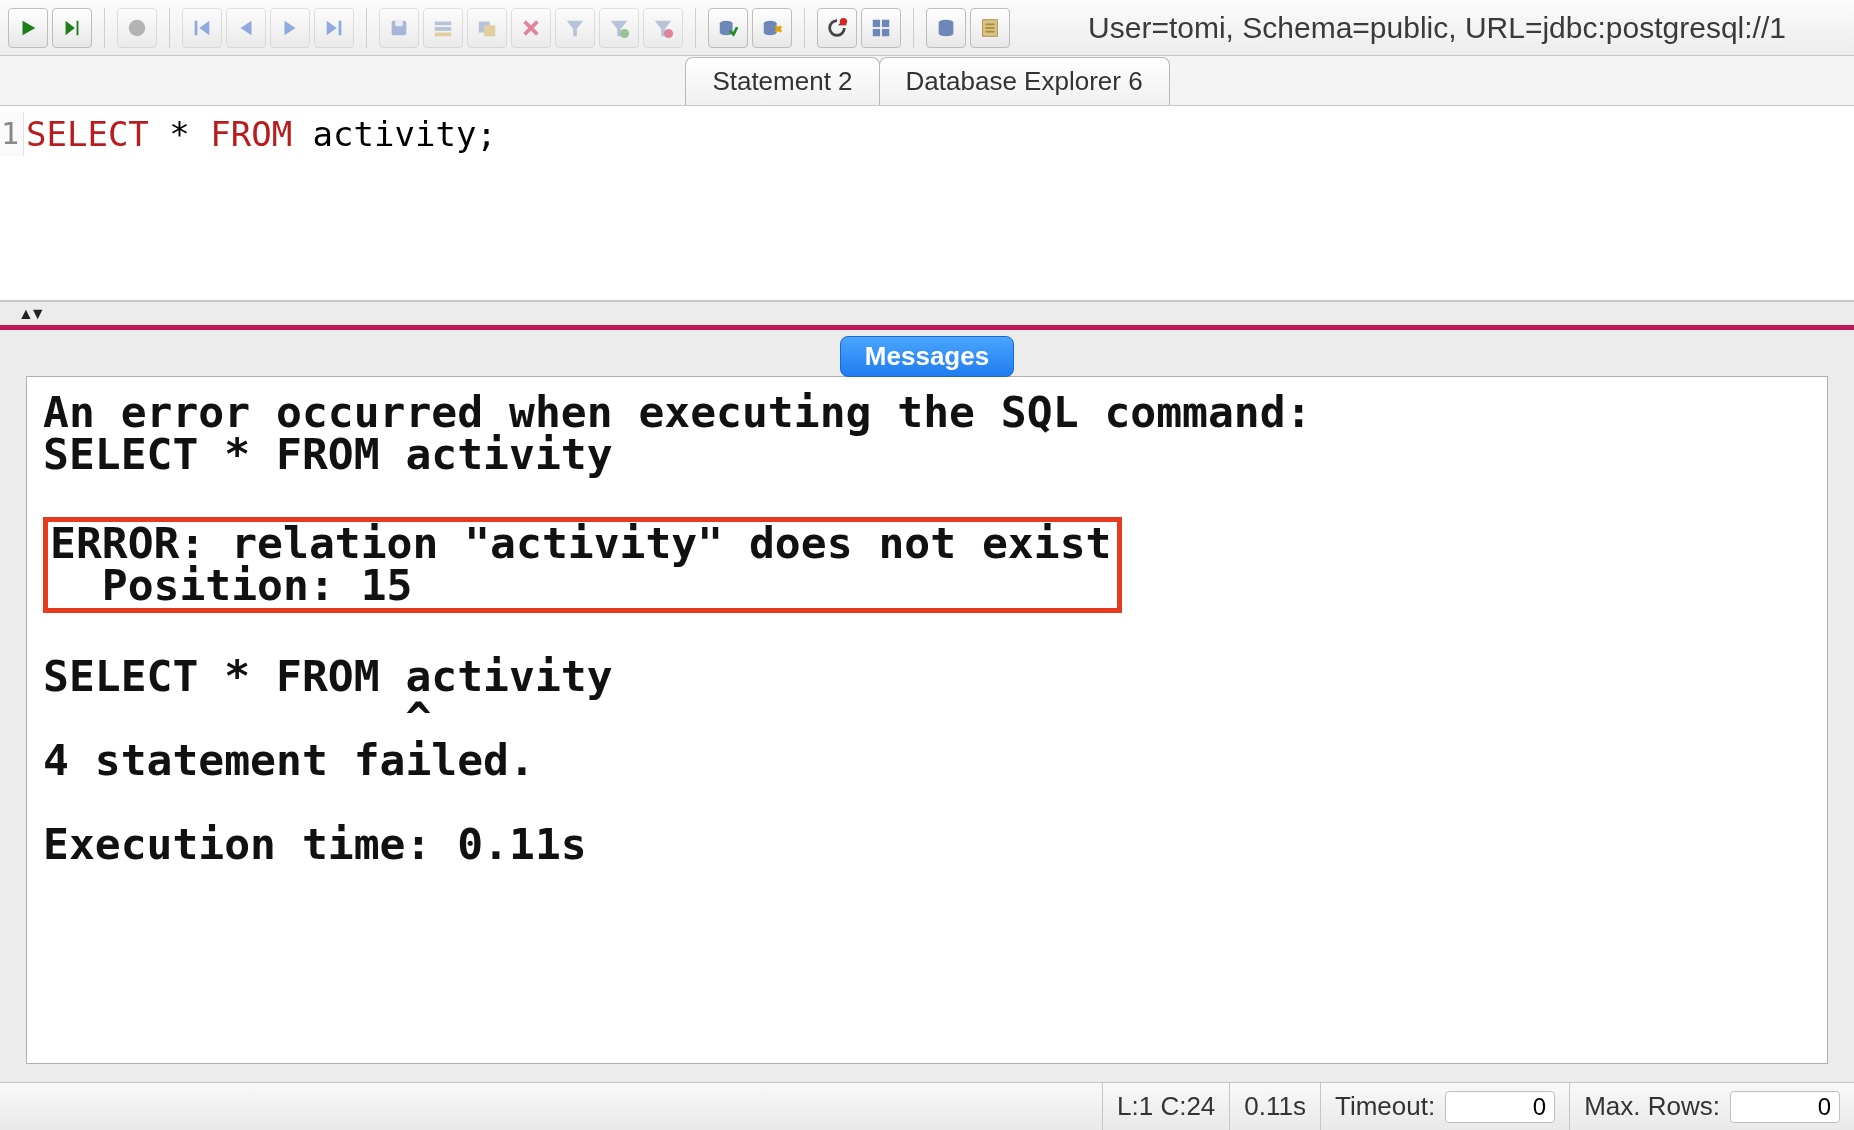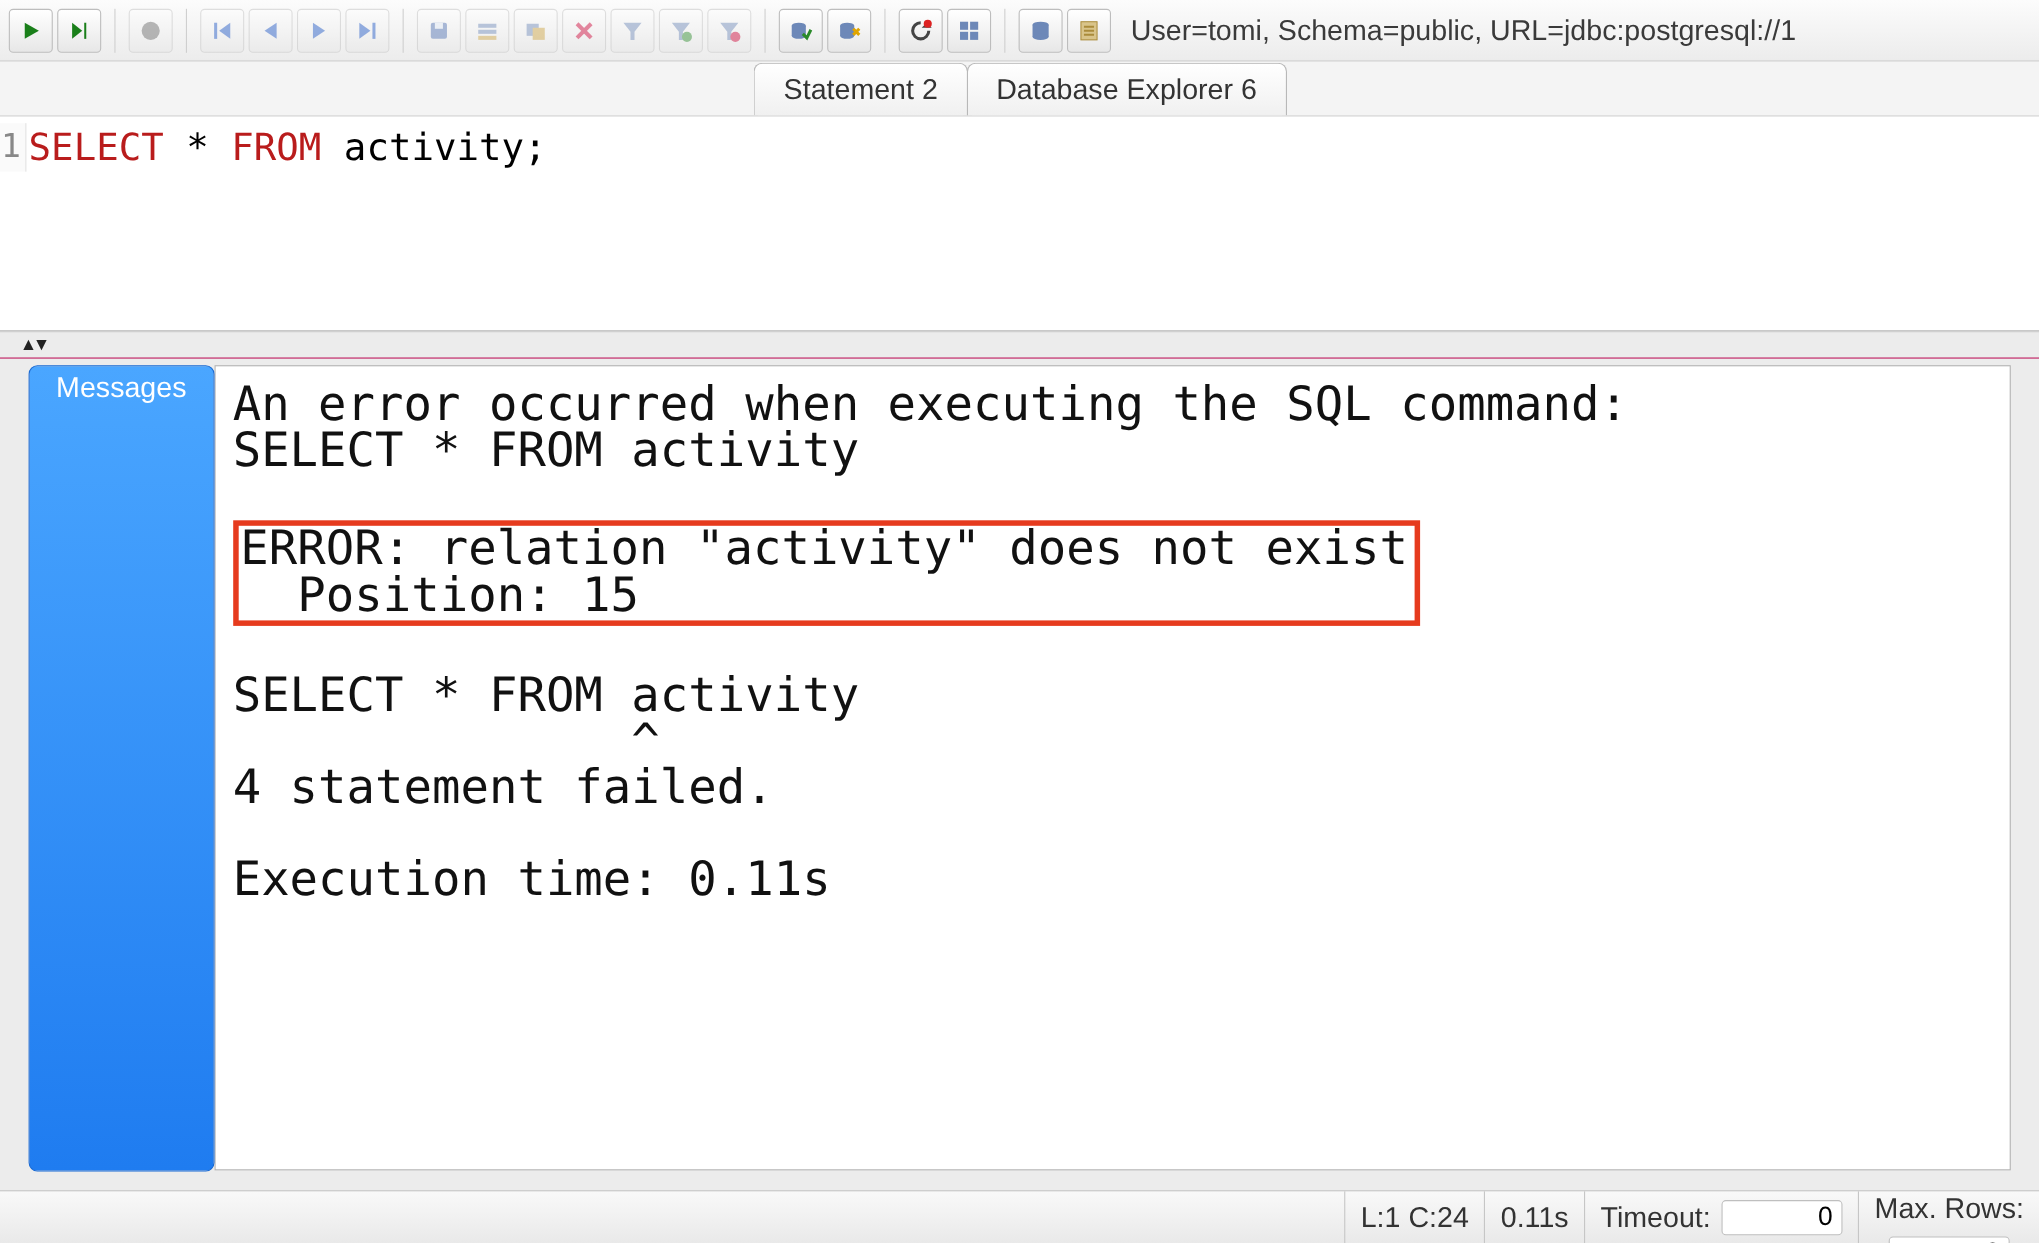--- a/index.html
+++ b/index.html
@@ -24,26 +24,27 @@
     border-radius: 4px;
     background: linear-gradient(#ffffff, #e7e7e7);
     display: flex; align-items: center; justify-content: center;
     cursor: pointer;
   }
   .tb-btn.disabled { opacity: 0.45; cursor: default; }
   .tb-btn svg { width: 22px; height: 22px; }
   .conn-info {
     flex: 1;
     margin-left: 12px;
-    font-size: 26px;
+    font-size: 30px;
     color: #3a3a3a;
     white-space: nowrap;
     overflow: hidden;
     text-overflow: clip;
     font-family: "Helvetica Neue", Arial, sans-serif;
+    text-align: center;
   }
 
   
   .tabs-row {
     display: flex; justify-content: center;
     background: #f4f4f4;
     border-bottom: 1px solid #c9c9c9;
     height: 50px;
     align-items: flex-end;
   }
@@ -103,22 +104,23 @@
     color: #222;
     letter-spacing: -4px;
     cursor: row-resize;
   }
 
   
   .messages-wrapper {
     flex: 1;
     background: #ececec;
     padding: 6px 26px 18px 26px;
-    display: flex; flex-direction: row;
-    border-top: 1px solid #be185d;
+    display: flex; flex-direction: column;
+    border-top: 5px solid #be185d;
+    font-weight: bold;
   }
   .messages-tab-row {
     display: flex; justify-content: center;
     margin-bottom: -1px;
     position: relative; z-index: 2;
   }
   .messages-tab {
     padding: 4px 24px;
     font-size: 26px;
     color: #fff;
@@ -166,21 +168,21 @@
     width: 110px;
     height: 32px;
     border: 1px solid #bfbfbf;
     border-radius: 4px;
     background: #fff;
     text-align: right;
     font-size: 24px;
     padding: 0 8px;
     font-family: inherit;
   }
-  .status-cell:last-child { border-right: none; flex-direction: column; }
+  .status-cell:last-child { border-right: none; }
 </style>
 </head>
 <body>
 
 <div class="toolbar">
   <div class="tb-group">
     <div class="tb-btn">
         <svg viewBox="0 0 24 24">
           <polygon points="6,4 20,12 6,20" fill="#1a7f1a"></polygon>
         </svg>

